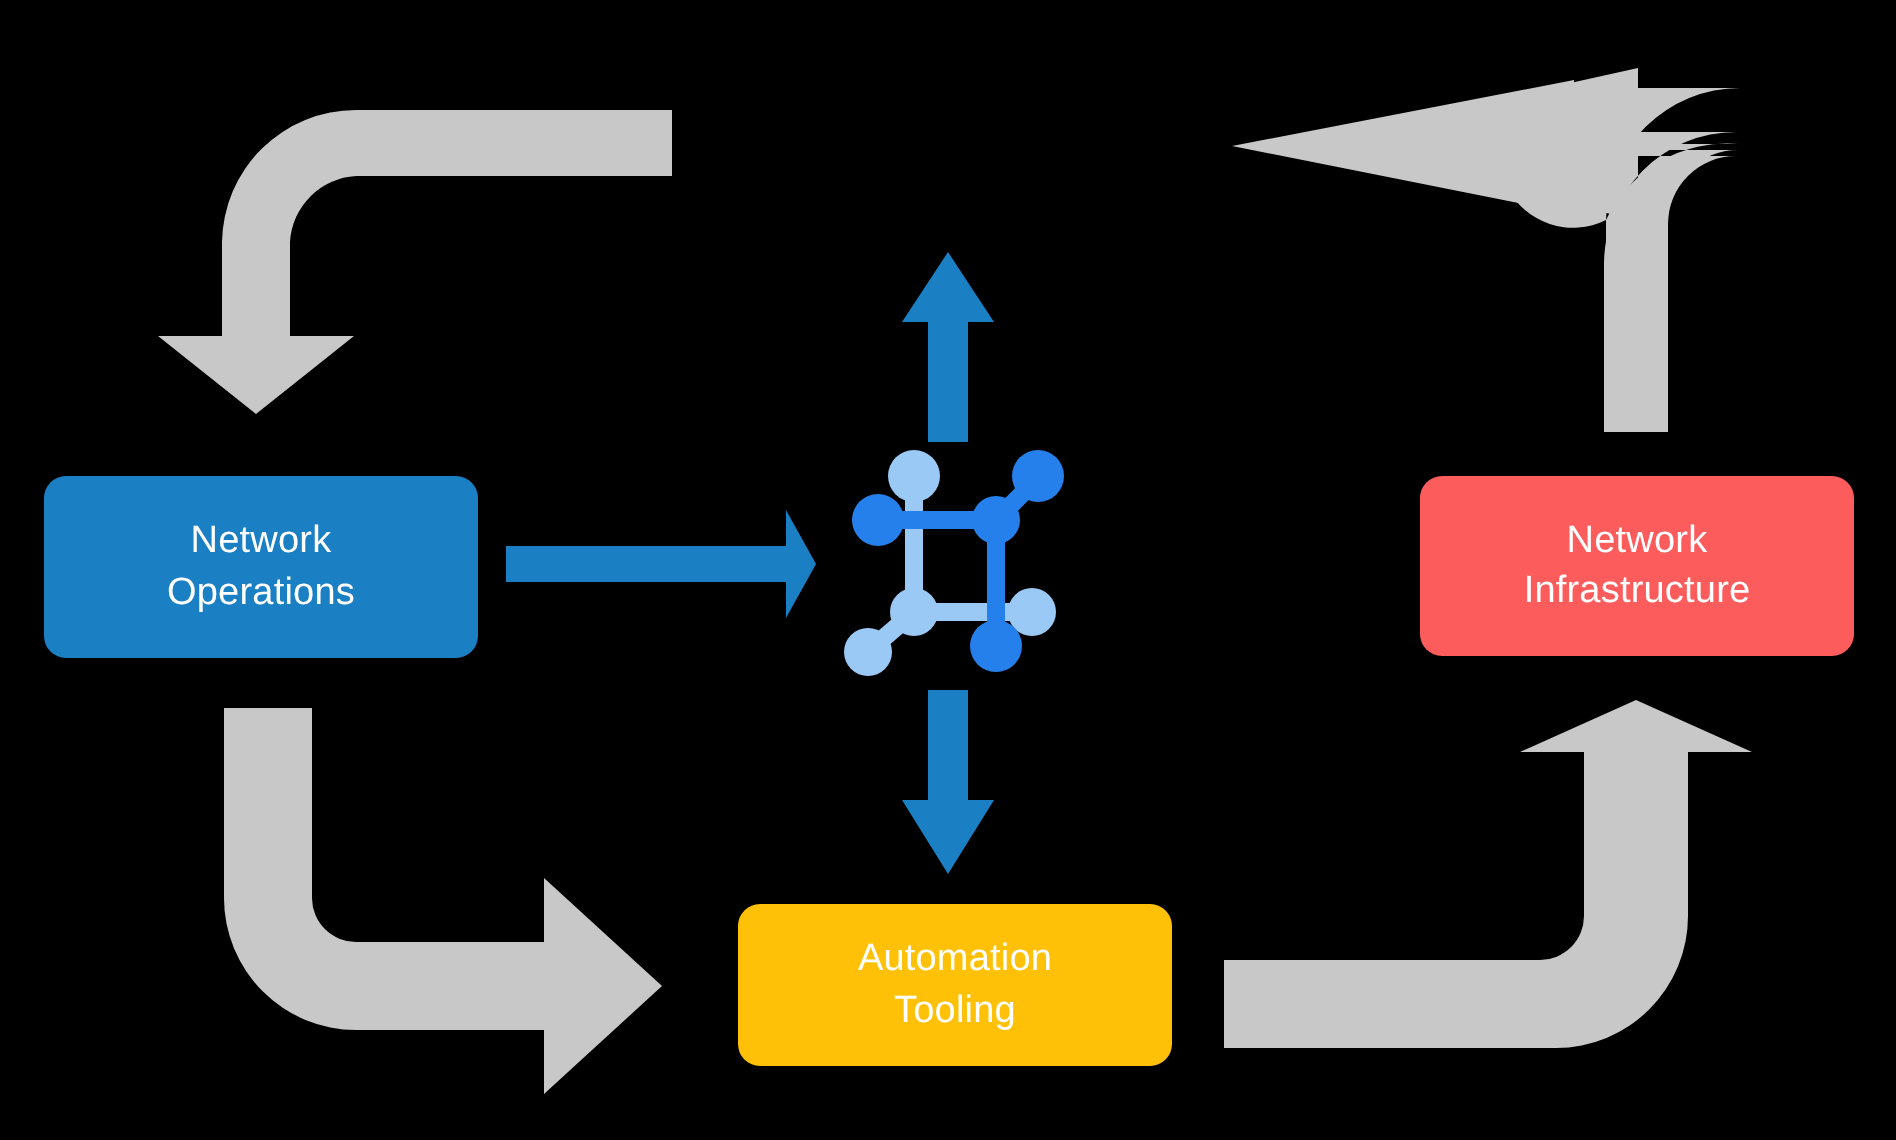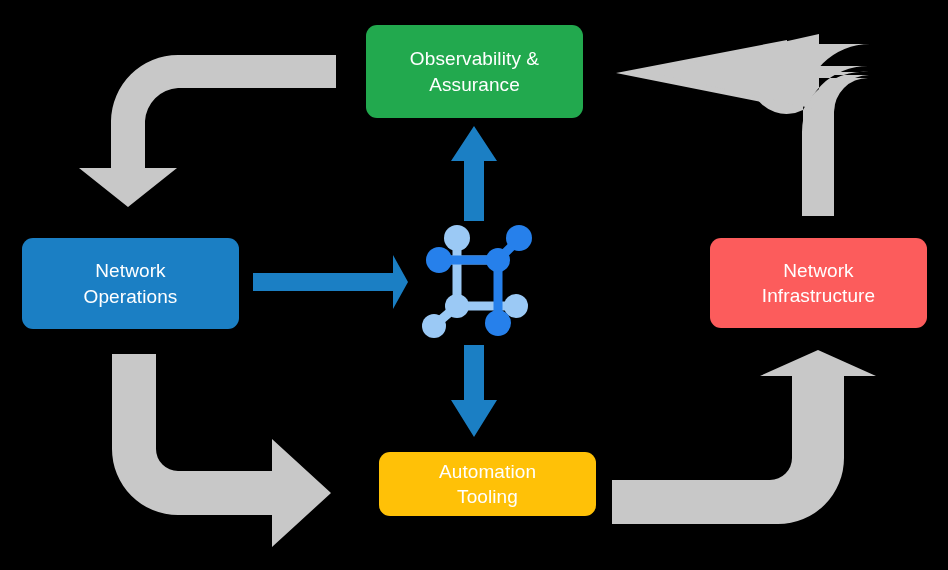--- a/index.html
+++ b/index.html
@@ -37,21 +37,21 @@
   }
   #box-network-operations {
     left: 22px; top: 238px; width: 217px; height: 91px;
     background: #1B7FC4;
   }
   #box-network-infrastructure {
     left: 710px; top: 238px; width: 217px; height: 90px;
     background: #FC5C5C;
   }
   #box-automation-tooling {
-    left: 379px; top: 452px; width: 217px; height: 64px;
+    left: 369px; top: 452px; width: 217px; height: 81px;
     background: #FFC107;
   }
   .svg-layer {
     position: absolute;
     left: 0; top: 0;
     width: 948px;
     height: 570px;
   }
   .net-icon-wrap {
     position: absolute;
@@ -219,22 +219,20 @@
 
       <g fill="#2680EB">
         <circle cx="21" cy="42" r="13"></circle>
         <circle cx="80" cy="42" r="12"></circle>
         <circle cx="101" cy="20" r="13"></circle>
         <circle cx="80" cy="105" r="13"></circle>
       </g>
     </svg>
   </div>
 
-  <div class="node-box" id="box-observability" style="background: rgb(34, 169, 78); color: rgb(255, 255, 255);">Observability &amp;
-Assurance</div>
 
   <div class="node-box" id="box-network-operations" style="background: rgb(27, 127, 196); color: rgb(255, 255, 255);">Network
 Operations</div>
 
   <div class="node-box" id="box-network-infrastructure" style="background: rgb(252, 92, 92); color: rgb(255, 255, 255);">Network
 Infrastructure</div>
 
   <div class="node-box" id="box-automation-tooling" style="background: rgb(255, 193, 7); color: rgb(255, 255, 255);">Automation
 Tooling</div>
 

